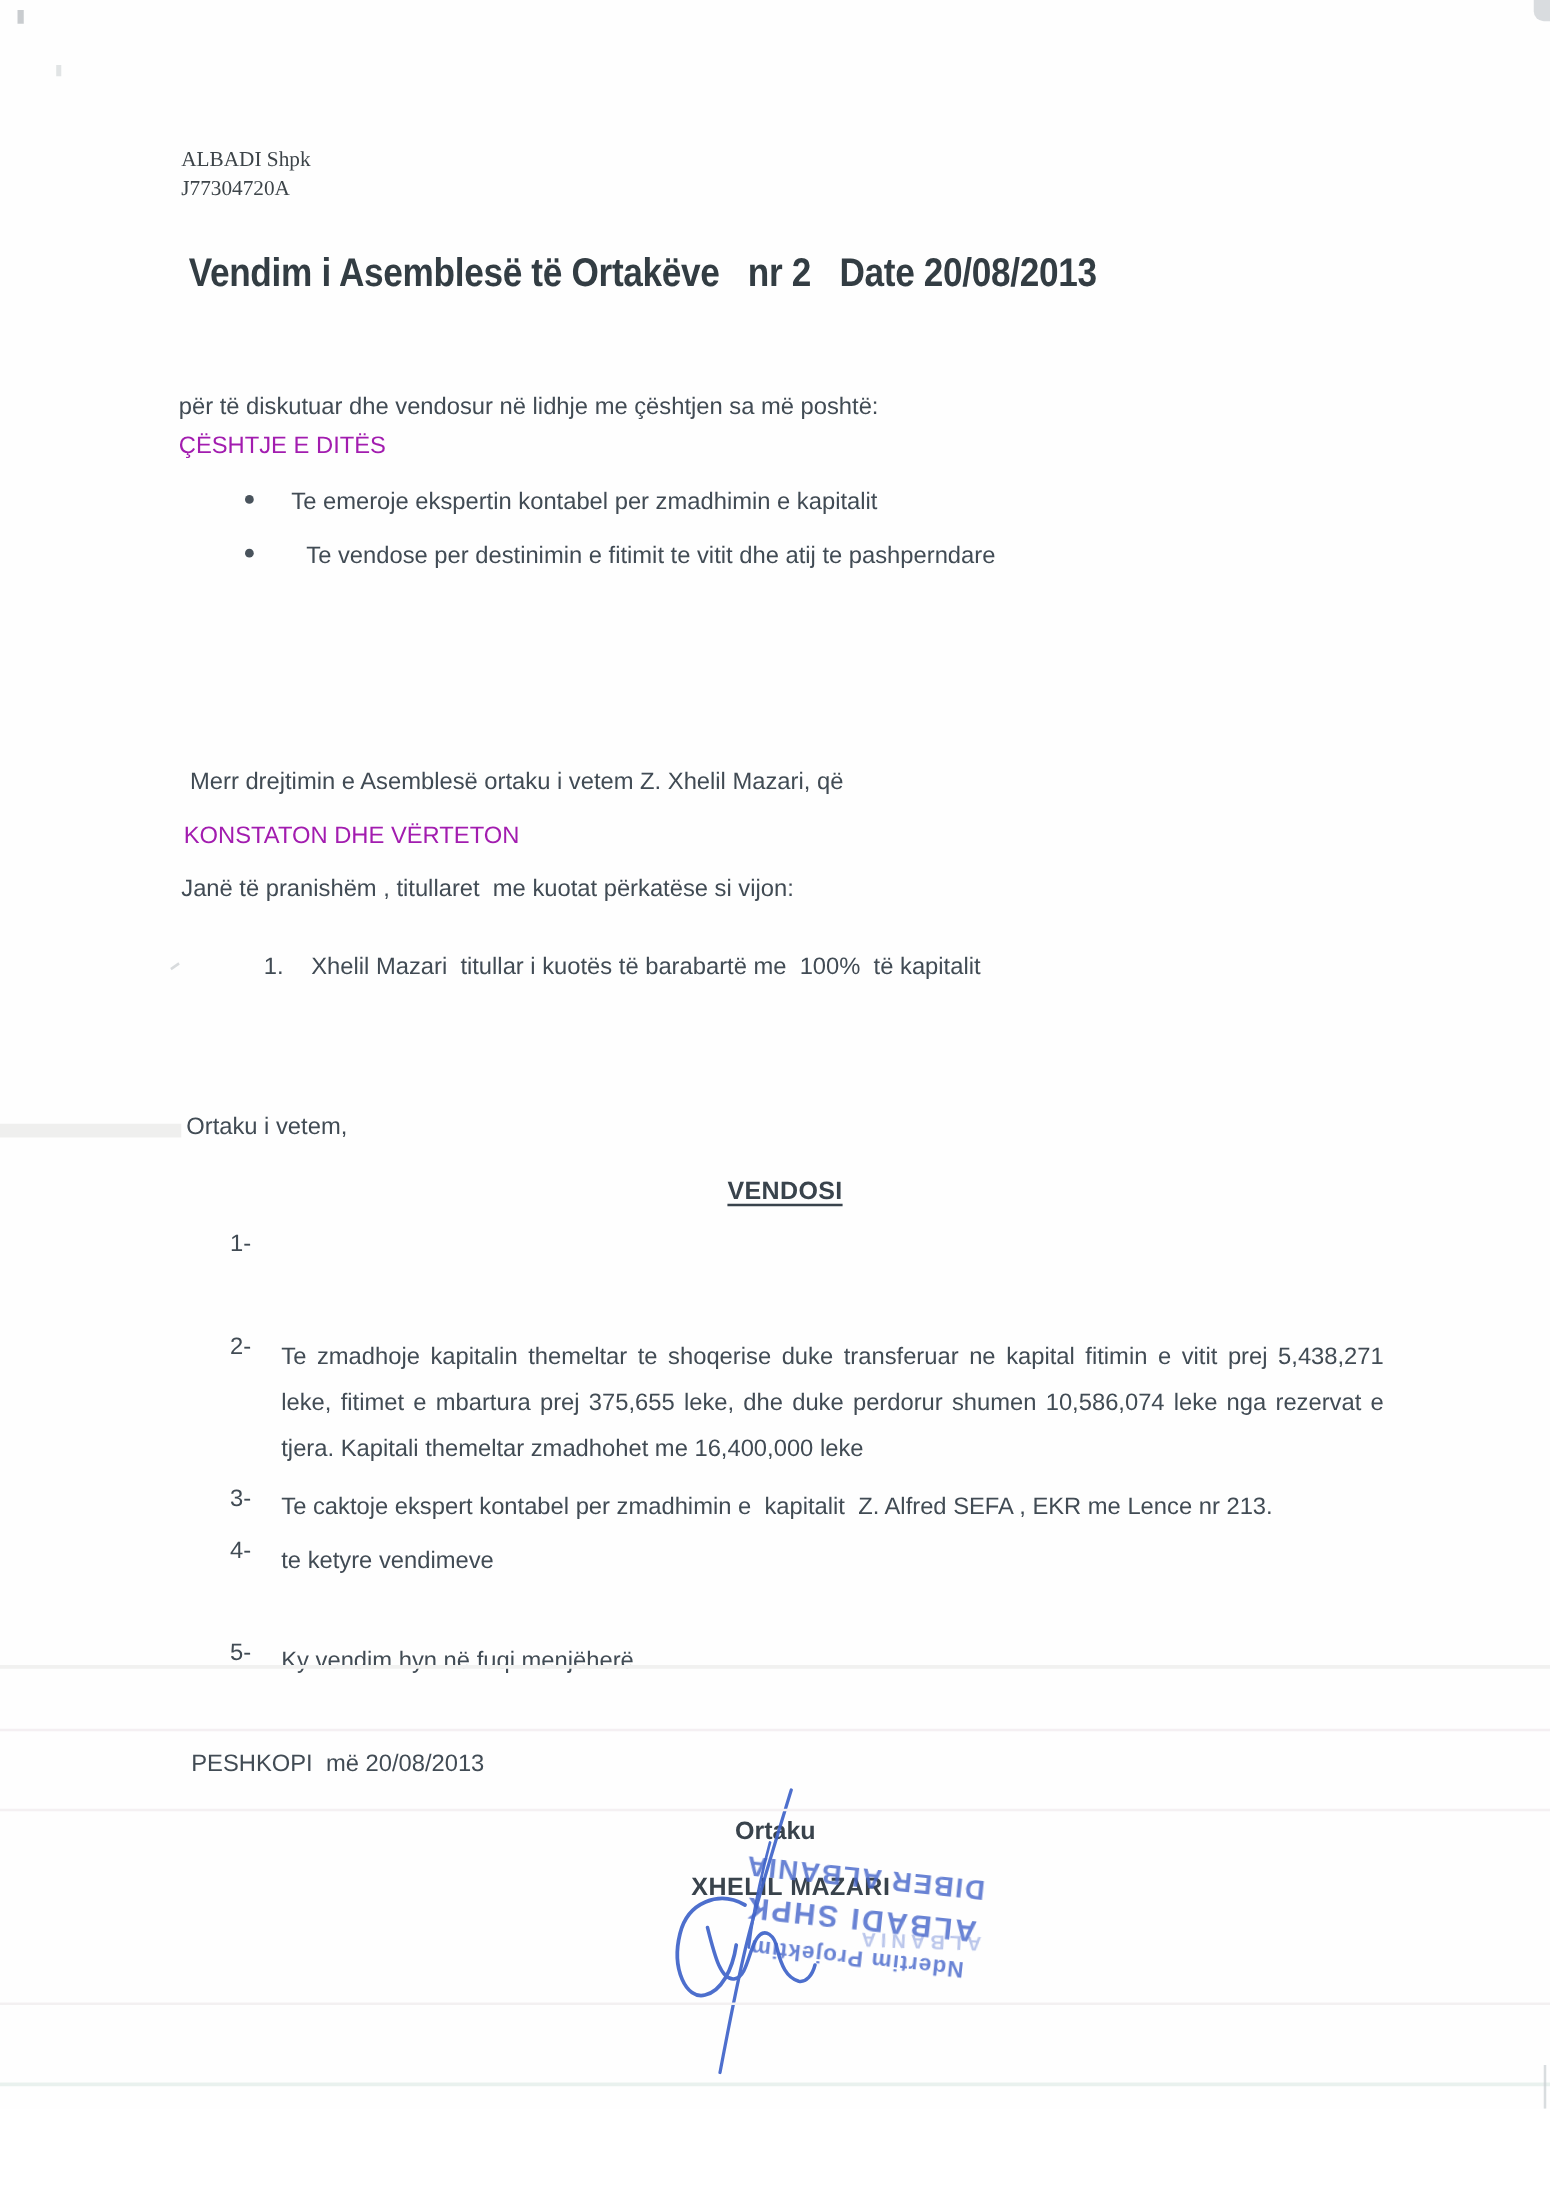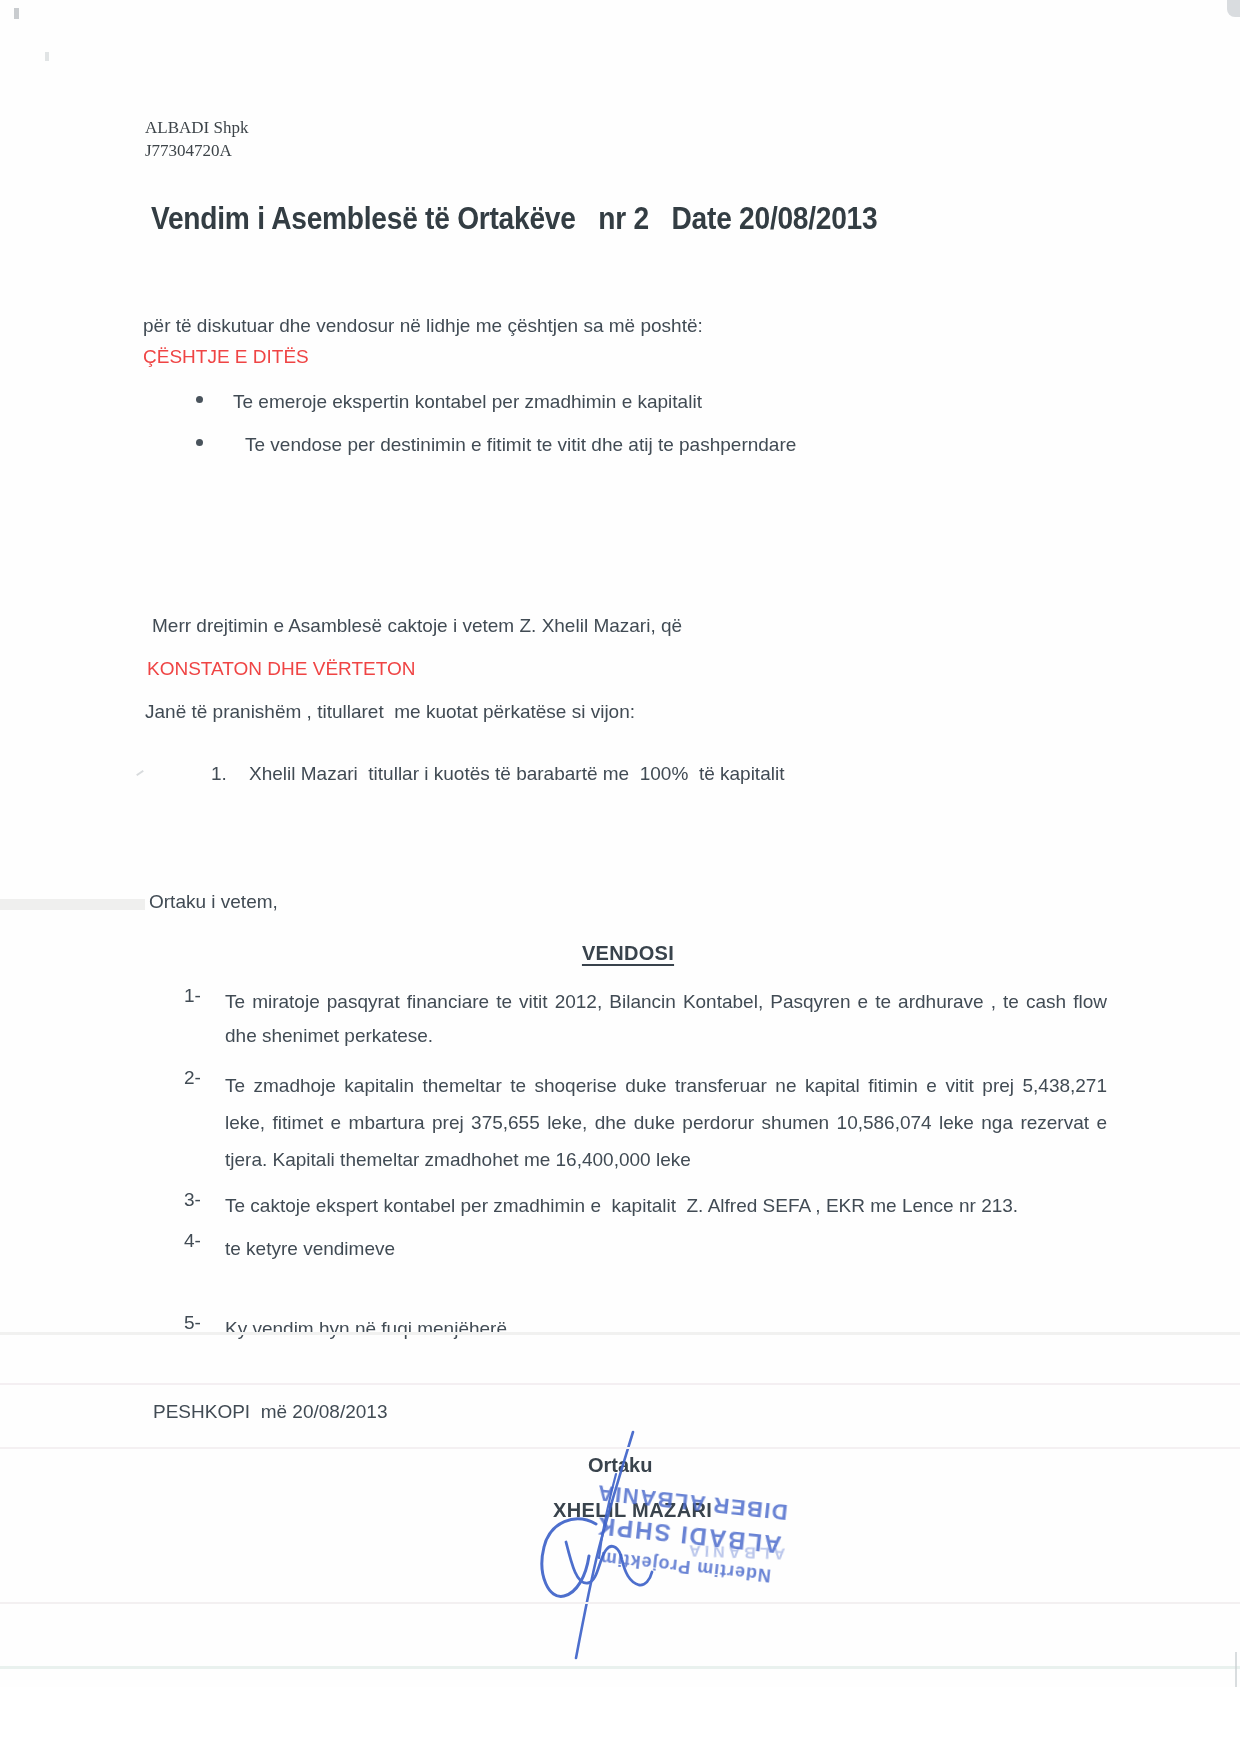--- a/index.html
+++ b/index.html
@@ -15,21 +15,21 @@
   .serif{font-family:"Liberation Serif","DejaVu Serif",serif;color:#3d4449;}
   .title{
     font-size:32px;font-weight:600;color:#333d43;
     transform:scaleX(.88);transform-origin:0 50%;
     letter-spacing:-.3px;
   }
   .body19{font-size:19px;color:#414b54;}
   .lh34{line-height:34px;}
   .lh37{line-height:37px;}
   .jl{white-space:normal;text-align:justify;text-align-last:justify;}
-  .caps{font-size:19px;color:#ef4444;}
+  .caps{font-size:19px;color:#a21caf;}
   .bullet-dot{
     position:absolute;width:7px;height:7px;border-radius:50%;
     background:#49535c;
   }
   .bold20{font-size:20px;font-weight:700;color:#39434c;}
   .vendosi{
     font-size:20px;font-weight:700;color:#39434c;
     text-decoration:underline;text-decoration-thickness:2px;text-underline-offset:4px;
     letter-spacing:.3px;
   }
@@ -68,35 +68,31 @@
   <div class="abs body19" style="left:143px;top:309px;line-height:33px;">për të diskutuar dhe vendosur në lidhje me çështjen sa më poshtë:</div>
 
   <div class="abs caps" style="left:143px;top:344px;line-height:26px;">ÇËSHTJE E DITËS</div>
 
   <span class="bullet-dot" style="left:196px;top:396px;"></span>
   <div class="abs body19" style="left:233px;top:389px;line-height:26px;">Te emeroje ekspertin kontabel per zmadhimin e kapitalit</div>
 
   <span class="bullet-dot" style="left:196px;top:439px;"></span>
   <div class="abs body19" style="left:233px;top:432px;line-height:26px;margin-left:12px;">Te vendose per destinimin e fitimit te vitit dhe atij te pashperndare</div>
 
-  <div class="abs body19" style="left:152px;top:613px;line-height:26px;">Merr drejtimin e Asamblesë caktoje i vetem Z. Xhelil Mazari, që</div>
+  <div class="abs body19" style="left:152px;top:613px;line-height:26px;">Merr drejtimin e Asemblesë ortaku i vetem Z. Xhelil Mazari, që</div>
   <div class="abs caps" style="left:147px;top:656px;line-height:26px;">KONSTATON DHE VËRTETON</div>
   <div class="abs body19" style="left:145px;top:699px;line-height:26px;">Janë të pranishëm , titullaret  me kuotat përkatëse si vijon:</div>
 
   <div class="abs body19" style="left:211px;top:761px;line-height:26px;">1.</div>
   <div class="abs body19" style="left:249px;top:761px;line-height:26px;">Xhelil Mazari  titullar i kuotës të barabartë me  100%  të kapitalit</div>
 
   <div class="abs body19" style="left:149px;top:889px;line-height:26px;">Ortaku i vetem,</div>
   <div class="abs vendosi" style="left:0;top:939px;width:1256px;text-align:center;line-height:28px;">VENDOSI</div>
 
   <div class="itemno" style="left:184px;top:985px;">1-</div>
-  <div class="itemlines lh34" style="left:225px;top:985px;">
-    <div class="jl">Te miratoje pasqyrat financiare  te vitit 2012, Bilancin Kontabel, Pasqyren e te ardhurave , te  cash flow</div>
-    <div style="white-space:pre-wrap;">dhe shenimet perkatese.</div>
-  </div>
 
   <div class="itemno" style="left:184px;top:1067px;">2-</div>
   <div class="itemlines lh37" style="left:225px;top:1067px;">
     <div class="jl">Te zmadhoje kapitalin themeltar te shoqerise duke transferuar ne kapital fitimin e vitit prej 5,438,271</div>
     <div class="jl">leke, fitimet e mbartura prej 375,655 leke, dhe duke perdorur shumen 10,586,074 leke nga rezervat e</div>
     <div style="white-space:pre-wrap;">tjera. Kapitali themeltar zmadhohet me 16,400,000 leke</div>
   </div>
 
   <div class="itemno" style="left:184px;top:1189px;">3-</div>
   <div class="itemlines lh34" style="left:225px;top:1189px;">

